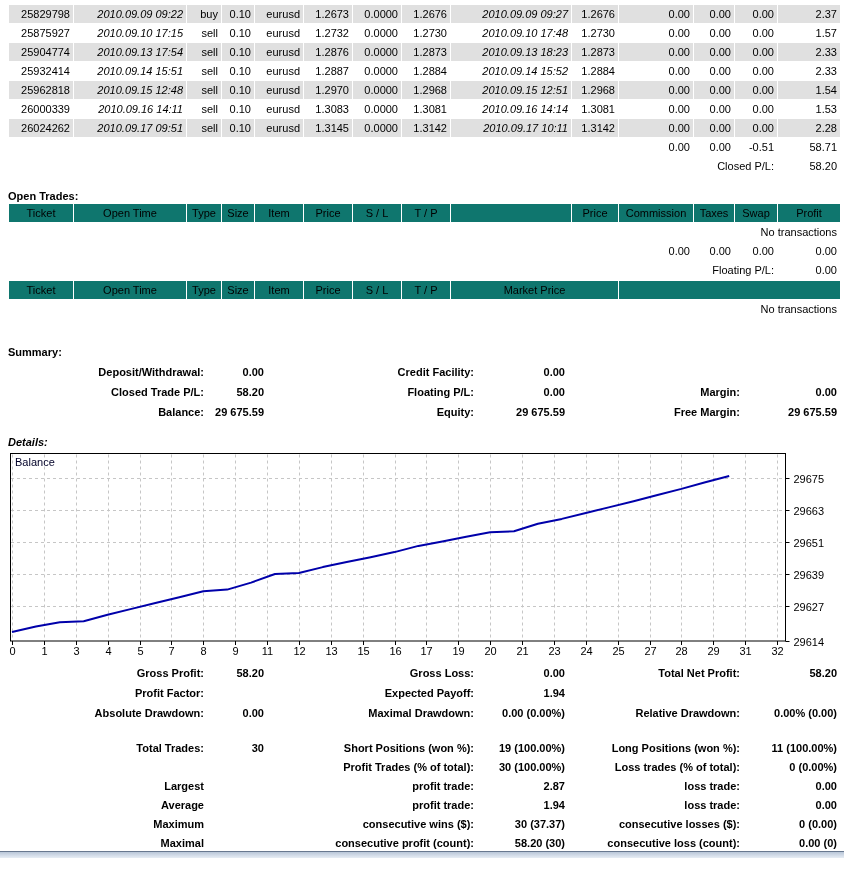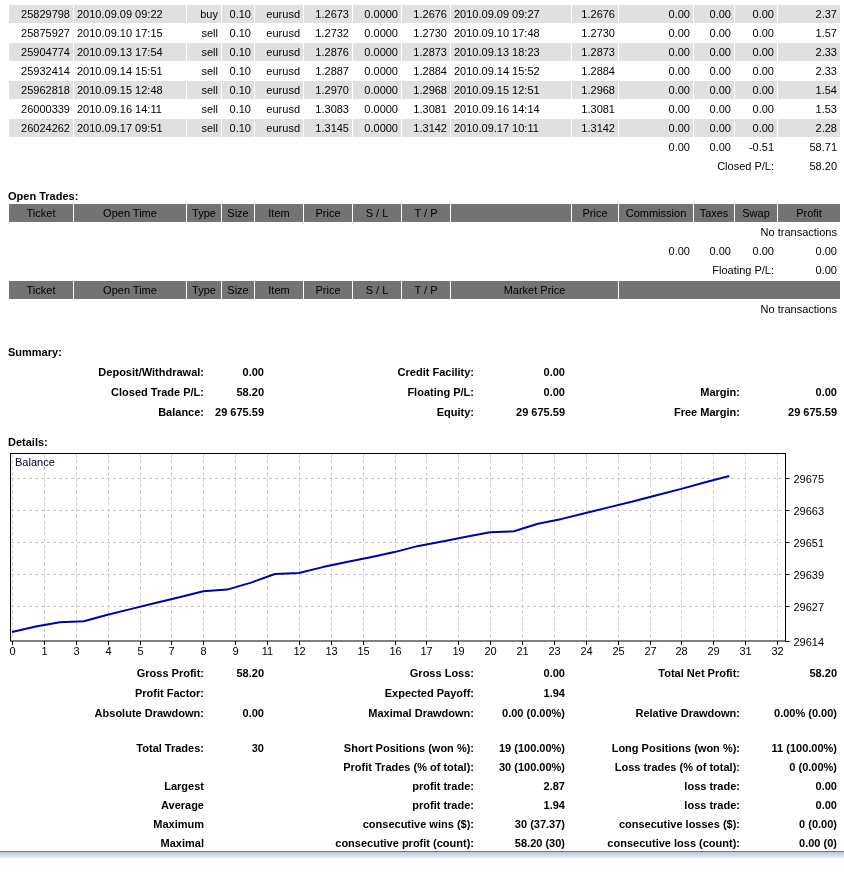--- a/index.html
+++ b/index.html
@@ -1,33 +1,33 @@
 <!DOCTYPE html>
 <html><head>
 <meta charset="utf-8">
 <style>
   html,body{margin:0;padding:0;background:#fff;}
   body{width:844px;height:883px;font-family:"Liberation Sans",sans-serif;font-size:11px;color:#000;}
   .page{position:relative;width:844px;height:858px;overflow:hidden;box-sizing:border-box;padding:4px 0 0 8px;}
   table.report{border-collapse:separate;border-spacing:1px;table-layout:fixed;}
   table.report td, table.report th{height:18px;line-height:18px;box-sizing:border-box;padding:0 3px;
     white-space:nowrap;overflow:hidden;font-size:11px;font-weight:normal;}
-  table.report th{background:#737373;text-align:center;}
+  table.report th{background:#0f766e;text-align:center;}
   tbody.data td{text-align:right;}
-  tbody.data td:nth-child(2), tbody.data td:nth-child(9){text-align:left;}
+  tbody.data td:nth-child(2), tbody.data td:nth-child(9){text-align:right;font-style:italic;}
   tbody.data tr.stripe td{background:#e0e0e0;}
   td.a-r{text-align:right;}
   td.a-c{text-align:right;}
   .bold{font-weight:bold;}
   td.pl-label{font-weight:bold;padding-right:30px;}
   .section-label{font-weight:bold;line-height:14px;}
   .lbl-open{margin-top:13px;}
   .lbl-work{margin-top:12px;}
   .lbl-sum{margin-top:26px;}
-  .lbl-det{margin-top:13px;}
+  .lbl-det{margin-top:13px;font-style:italic;}
   .grid6{display:grid;grid-template-columns:196px 60px 210px 91px 175px 97px;grid-auto-rows:20px;
     align-items:center;margin-top:3px;}
   .grid6 > div{font-weight:bold;text-align:right;white-space:nowrap;}
   .grid6.tight{grid-auto-rows:19px;}
   .stats-wrap{margin-top:4px;}
   .stats-gap{height:12px;}
   .chart-wrap{margin-top:2px;position:relative;}
   .chart-wrap svg{display:block;}
   .bottom-bar{position:absolute;left:0;bottom:0;width:844px;height:6px;
     border-top:1px solid #68788f;background:linear-gradient(to bottom,#b9c6d8,#e7edf5);}

